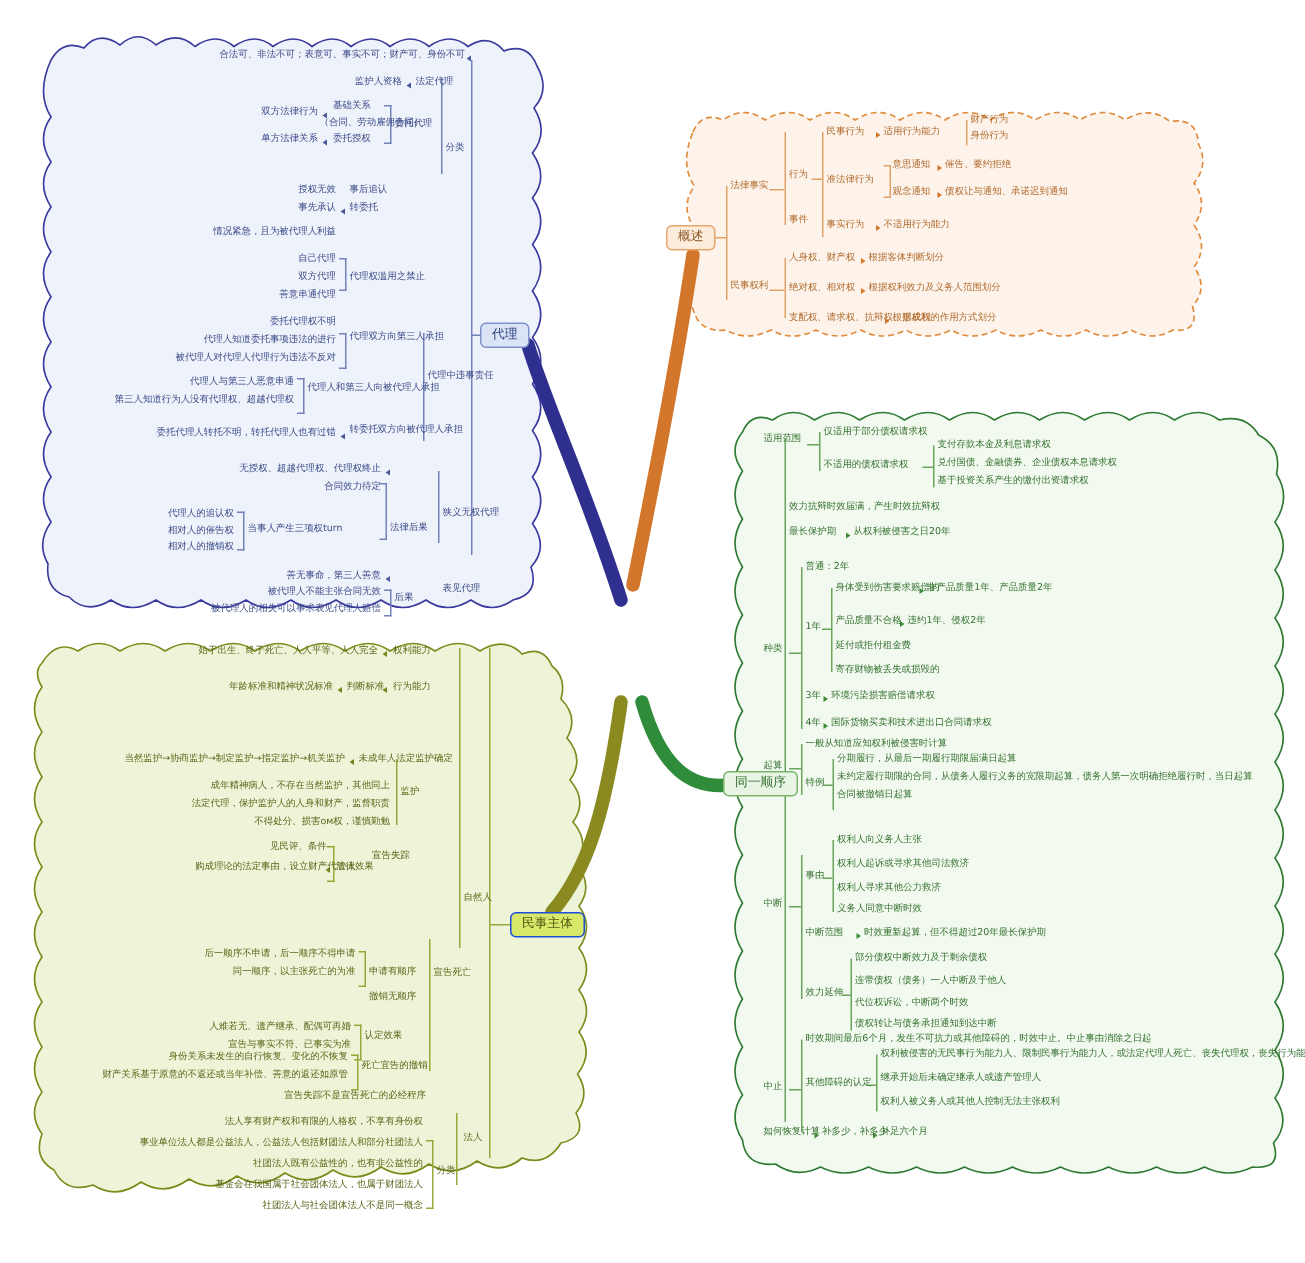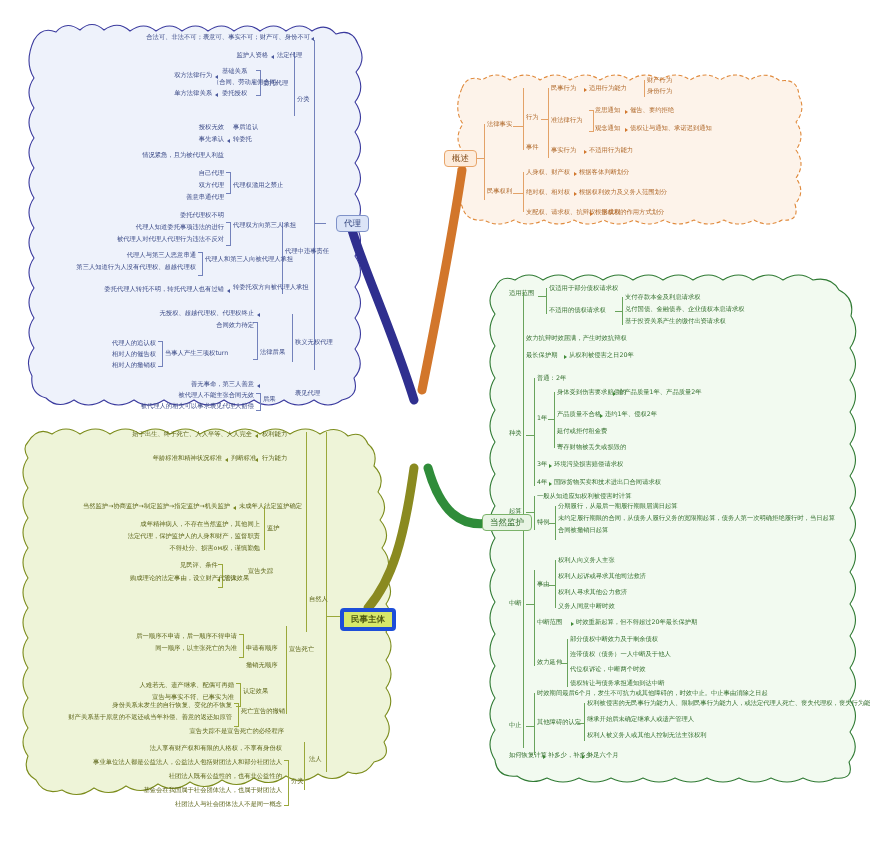--- a/index.html
+++ b/index.html
@@ -21,21 +21,21 @@
   }
 
   
   .root-label{
     position:absolute;z-index:35;padding:3px 7px;border-radius:4px;
     font-size:8.5px;line-height:1;white-space:nowrap;
   }
   .root-orange{background:#fdecdc;border:1px solid #e8a56a;color:#8a5524;}
   .root-green {background:#e8f4e4;border:1px solid #7bb36a;color:#2f6b2a;}
   .root-blue  {background:#dbe4f7;border:1px solid #7f92c8;color:#2b3d77;}
-  .root-olive {background:#d7e86a;border:4px solid #1d4ed8;color:#4f5a12;font-weight:bold;}
+  .root-olive {background:#d7e86a;border:1px solid #1d4ed8;color:#4f5a12;}
 
   
   .tx{position:absolute;white-space:nowrap;line-height:1.05;z-index:30;}
   .t-or{color:#b06a2c;font-size:6.3px;}
   .t-gr{color:#35702f;font-size:6.3px;}
   .t-bl{color:#3b4a87;font-size:6.3px;}
   .t-ol{color:#5c6418;font-size:6.3px;}
   .r{text-align:right;}
 
   
@@ -134,23 +134,23 @@
     <path d="M414,400 C392,330 364,270 352,230" stroke="#2f2f8f" stroke-width="9" fill="none" stroke-linecap="round"></path>
     <path d="M414,468 C404,540 392,580 368,608" stroke="#8a8a20" stroke-width="9" fill="none" stroke-linecap="round"></path>
     <path d="M428,468 C440,510 460,530 494,522" stroke="#2f8c3a" stroke-width="9" fill="none" stroke-linecap="round"></path>
   </svg>
 
 
   <div class="root-label root-orange" style="left:444px;top:150px;">
     <span>概述</span>
   </div>
   <div class="root-label root-green" style="left:482px;top:514px;">
-    <span>当然监护</span>
-  </div>
-  <div class="root-label root-blue" style="left:336px;top:215px;">
+    <span>同一顺序</span>
+  </div>
+  <div class="root-label root-blue" style="left:320px;top:215px;font-family:Liberation Mono, monospace;">
     <span>代理</span>
   </div>
   <div class="root-label root-olive" style="left:340px;top:608px;">
     <span>民事主体</span>
   </div>
 
   <div class="ln h-or" style="left:470px;top:158px;width:14px;"></div>
   <div class="ln v-or" style="left:484px;top:124px;height:76px;"></div>
 
   <div class="tx t-or" style="left:487px;top:121px;">法律事实</div>

